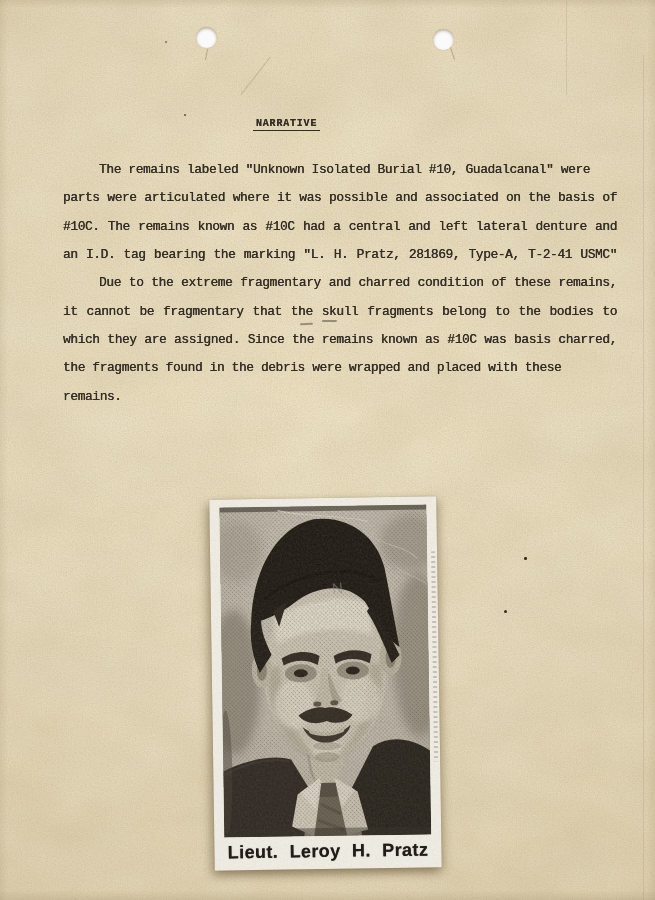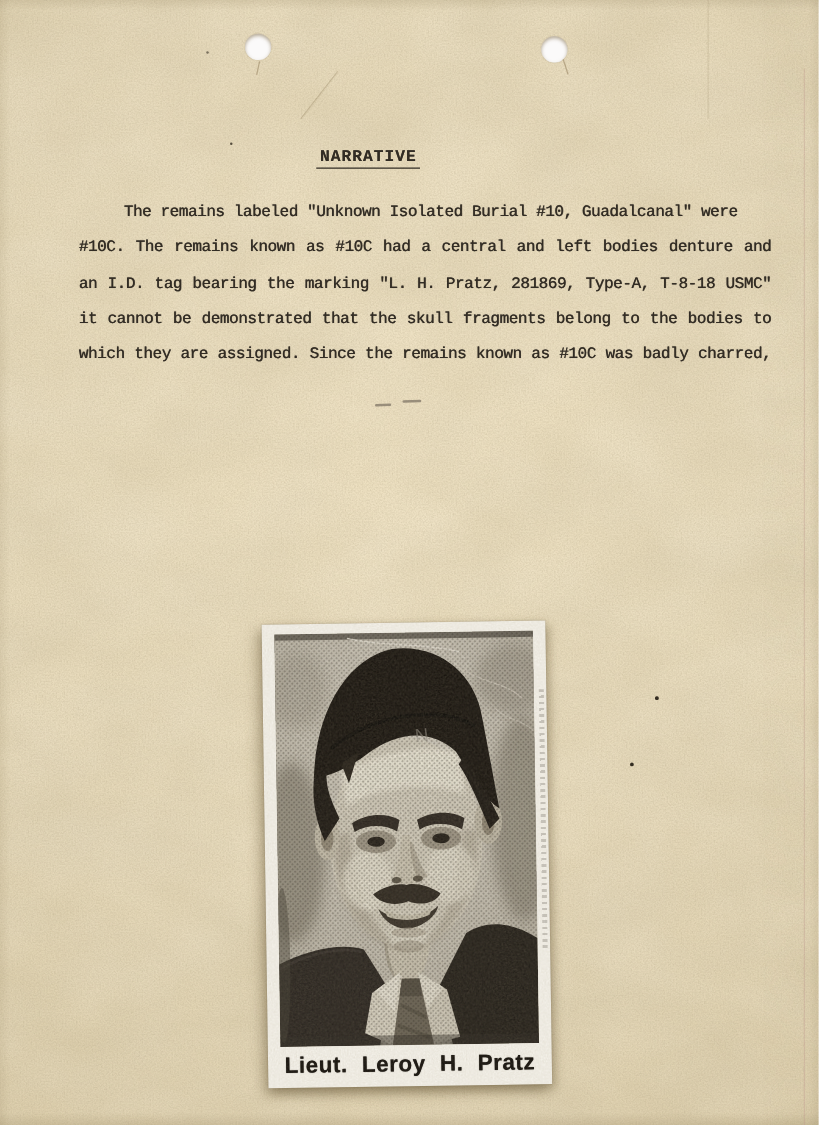--- a/index.html
+++ b/index.html
@@ -22,21 +22,21 @@
       linear-gradient(270deg, rgba(110,92,52,.10) 0, rgba(110,92,52,0) 8px),
       radial-gradient(ellipse 130% 95% at 48% 38%, #eee1c2 0%, #e7dabb 42%, #e0d2b1 68%, #d6c7a3 88%, #c8b892 100%);
   }
   .grain{position:absolute;inset:0;pointer-events:none;}
   
   .textcol{
     position:absolute;left:63px;top:0;width:554px;color:var(--ink);
   }
   .doc-title{
     position:absolute;left:190px;top:118px;
-    font-size:13px;font-weight:700;letter-spacing:.8px;
+    font-size:10px;font-weight:700;letter-spacing:.8px;
     padding:0 3px 1px 3px;border-bottom:1.6px solid var(--ink);
     text-shadow:0 0 .5px rgba(50,44,36,.85);
     white-space:nowrap;
   }
   .paras{position:absolute;left:0;top:156px;width:554px;}
   .line{
     font-size:12.8px;line-height:28.35px;letter-spacing:-.35px;
     text-shadow:.3px 0 0 rgba(50,44,36,.75), 0 0 .6px rgba(50,44,36,.5);
     white-space:normal;
   }
@@ -131,26 +131,29 @@
   <div class="crease crease-2"></div>
   <div class="edge-line"></div>
   <div class="pencil pencil-1"></div>
   <div class="pencil pencil-2"></div>
 
   <div class="textcol">
     <div class="doc-title">NARRATIVE</div>
     <div class="paras">
         <div class="para">
           <div class="line indent">The remains labeled "Unknown Isolated Burial #10, Guadalcanal" were</div>
-          <div class="line just">#10C.  The remains known as #10C had a central and left bodies denture and</div>
-          <div class="line just">an I.D. tag bearing the marking "L. H. Pratz, 281869, Type-A, T-8-18 USMC"</div>
+          <div class="line just">parts were articulated where it was possible and associated on the basis of</div>
+          <div class="line just">#10C.  The remains known as #10C had a central and left lateral denture and</div>
+          <div class="line just">an I.D. tag bearing the marking "L. H. Pratz, 281869, Type-A, T-2-41 USMC"</div>
         </div>
         <div class="para">
-          <div class="line just">it cannot be demonstrated that the skull fragments belong to the bodies to</div>
-          <div class="line just">which they are assigned.  Since the remains known as #10C was badly charred,</div>
+          <div class="line indent just">Due to the extreme fragmentary and charred condition of these remains,</div>
+          <div class="line just">it cannot be fragmentary that the skull fragments belong to the bodies to</div>
+          <div class="line just">which they are assigned.  Since the remains known as #10C was basis charred,</div>
+          <div class="line">the fragments found in the debris were wrapped and placed with these remains.</div>
         </div>
       </div>
   </div>
 
   <div class="clipping">
     <div class="photo">
       <svg viewBox="0 0 207 330" preserveAspectRatio="none">
         <defs>
           <radialGradient id="pbg" cx="0.5" cy="0.32" r="0.95">
             <stop offset="0" stop-color="#d9d4c8"></stop>

